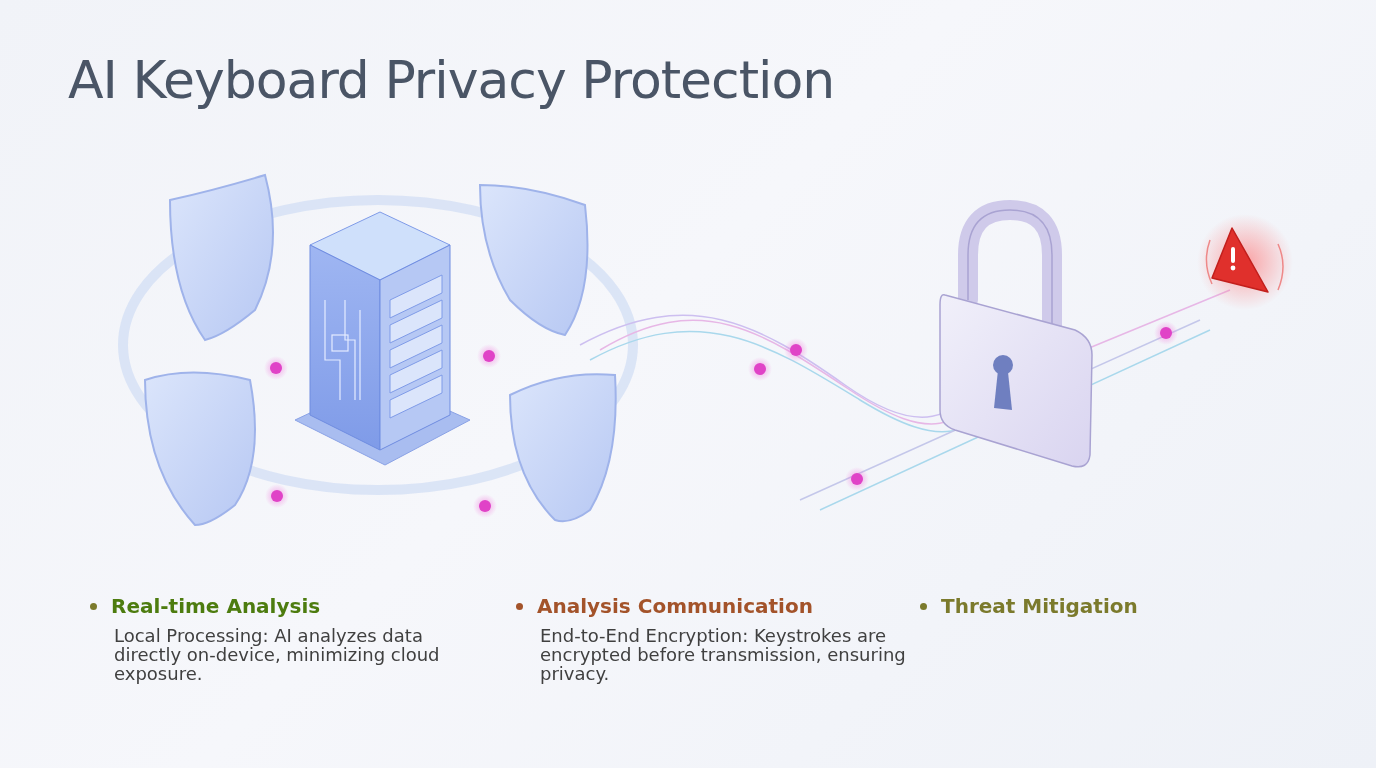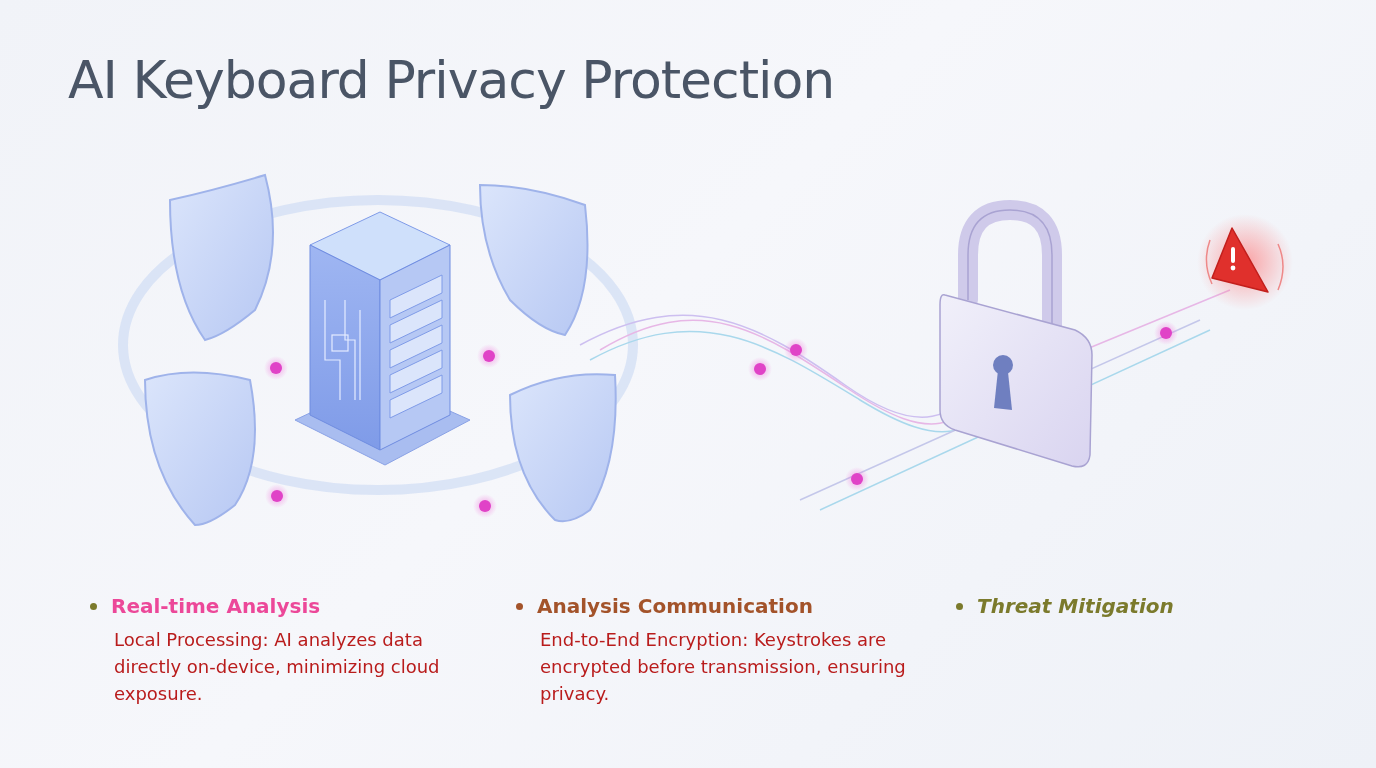--- a/index.html
+++ b/index.html
@@ -11,24 +11,24 @@
     .title {
       position: absolute; left: 68px; top: 50px;
       font-family: "DejaVu Sans", sans-serif;
       font-weight: normal; font-size: 52px; letter-spacing: -1px;
       color: #4a5566; margin: 0;
     }
     .illustration { position: absolute; left: 0; top: 140px; width: 1376px; height: 430px; }
     .feature { position: absolute; top: 594px; }
     .feature .head { display: flex; align-items: center; font-family: "DejaVu Sans", sans-serif; font-weight: bold; font-size: 20px; }
     .feature .dot { width: 7px; height: 7px; border-radius: 50%; margin: 0 14px 0 10px; }
-    .feature .body { margin: 8px 0 0 34px; font-family: "DejaVu Sans", sans-serif; font-size: 18px; line-height: 27px; color: #b91c1c; }
+    .feature .body { margin: 8px 0 0 34px; font-family: "DejaVu Sans", sans-serif; font-size: 18px; line-height: 19px; color: #404040; }
     .f1 { left: 80px; width: 360px; }
     .f2 { left: 506px; width: 430px; }
-    .f3 { left: 946px; width: 340px; font-style: italic; }
+    .f3 { left: 910px; width: 340px; }
   </style>
 </head>
 <body>
 
 <h1 class="title">AI Keyboard Privacy Protection</h1>
 
 <svg class="illustration" viewBox="0 140 1376 430" xmlns="http://www.w3.org/2000/svg">
   <defs>
     <linearGradient id="shieldG" x1="0" y1="0" x2="1" y2="1">
       <stop offset="0" stop-color="#dbe5fb"></stop>
@@ -126,21 +126,21 @@
     <rect x="1231" y="247" width="4" height="16" rx="2" fill="#ffffff"></rect>
     <circle cx="1233" cy="268" r="2.4" fill="#ffffff"></circle>
     <path d="M1210 240 Q 1202 262 1212 284" fill="none" stroke="#e88" stroke-width="1.5"></path>
     <path d="M1278 244 Q 1288 266 1278 290" fill="none" stroke="#e88" stroke-width="1.5"></path>
   </g>
 </svg>
 
 <div class="feature f1">
   <div class="head">
     <span class="dot" style="background:#7b7a2c"></span>
-    <span style="color:#ec4899">Real-time Analysis</span>
+    <span style="color:#4d7c0f">Real-time Analysis</span>
   </div>
   <div class="body">Local Processing: AI analyzes data directly on-device, minimizing cloud exposure.</div>
 </div>
 
 <div class="feature f2">
   <div class="head">
     <span class="dot" style="background:#a3532a"></span>
     <span style="color:#a3532a">Analysis Communication</span>
   </div>
   <div class="body">End-to-End Encryption: Keystrokes are encrypted before transmission, ensuring privacy.</div>

